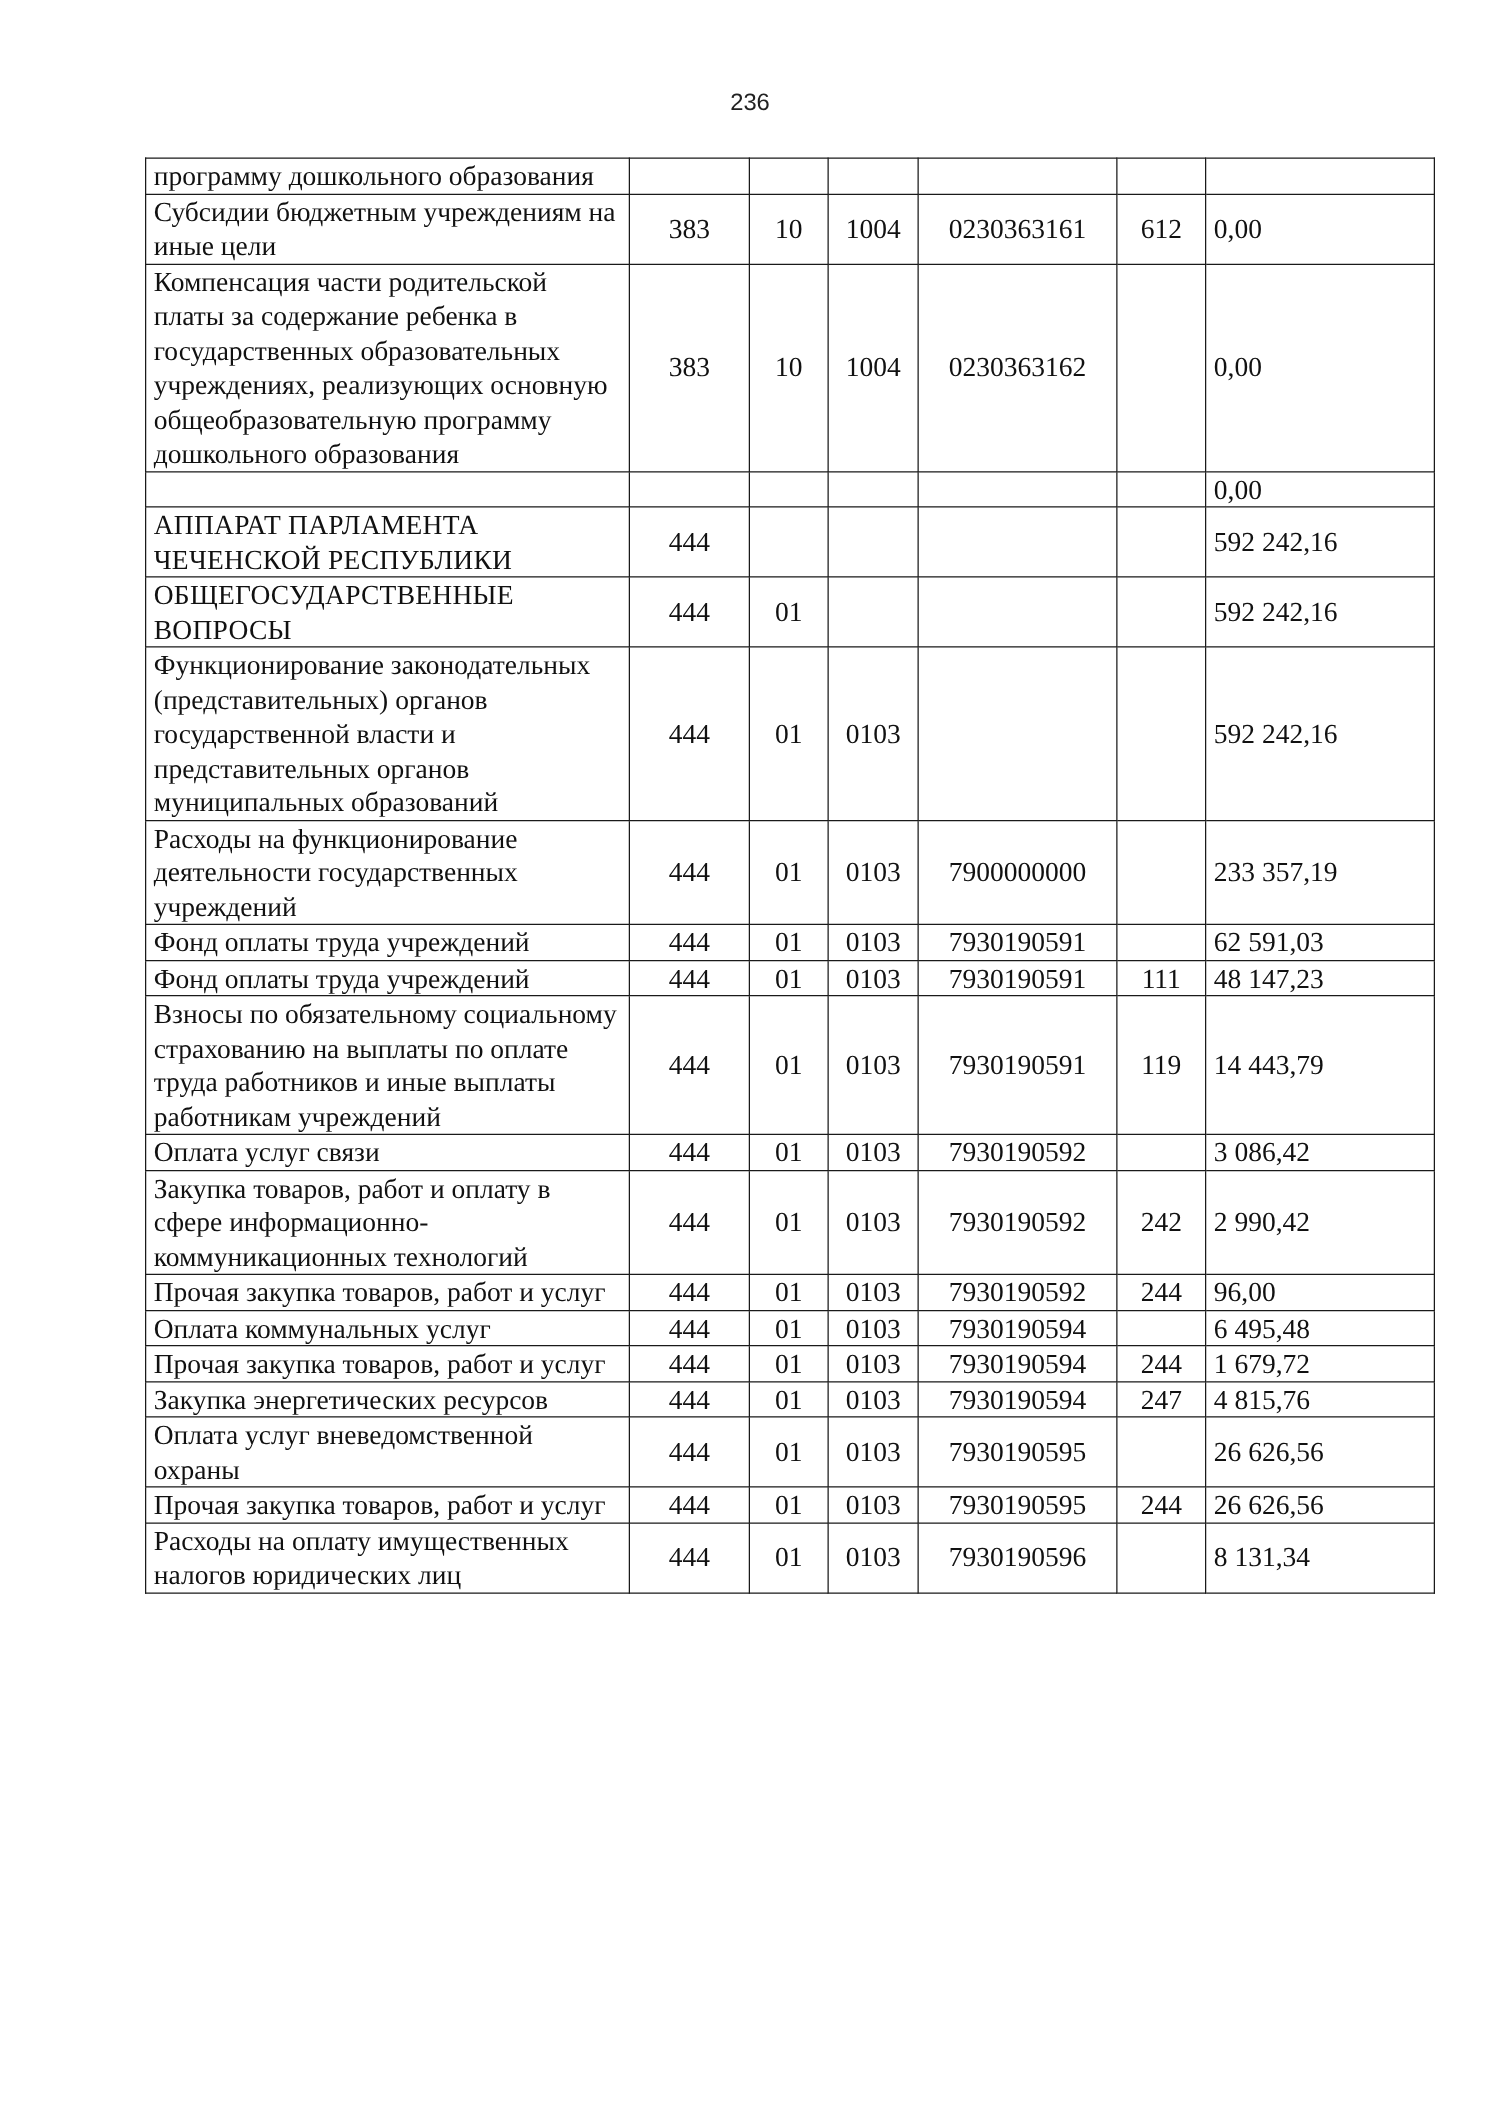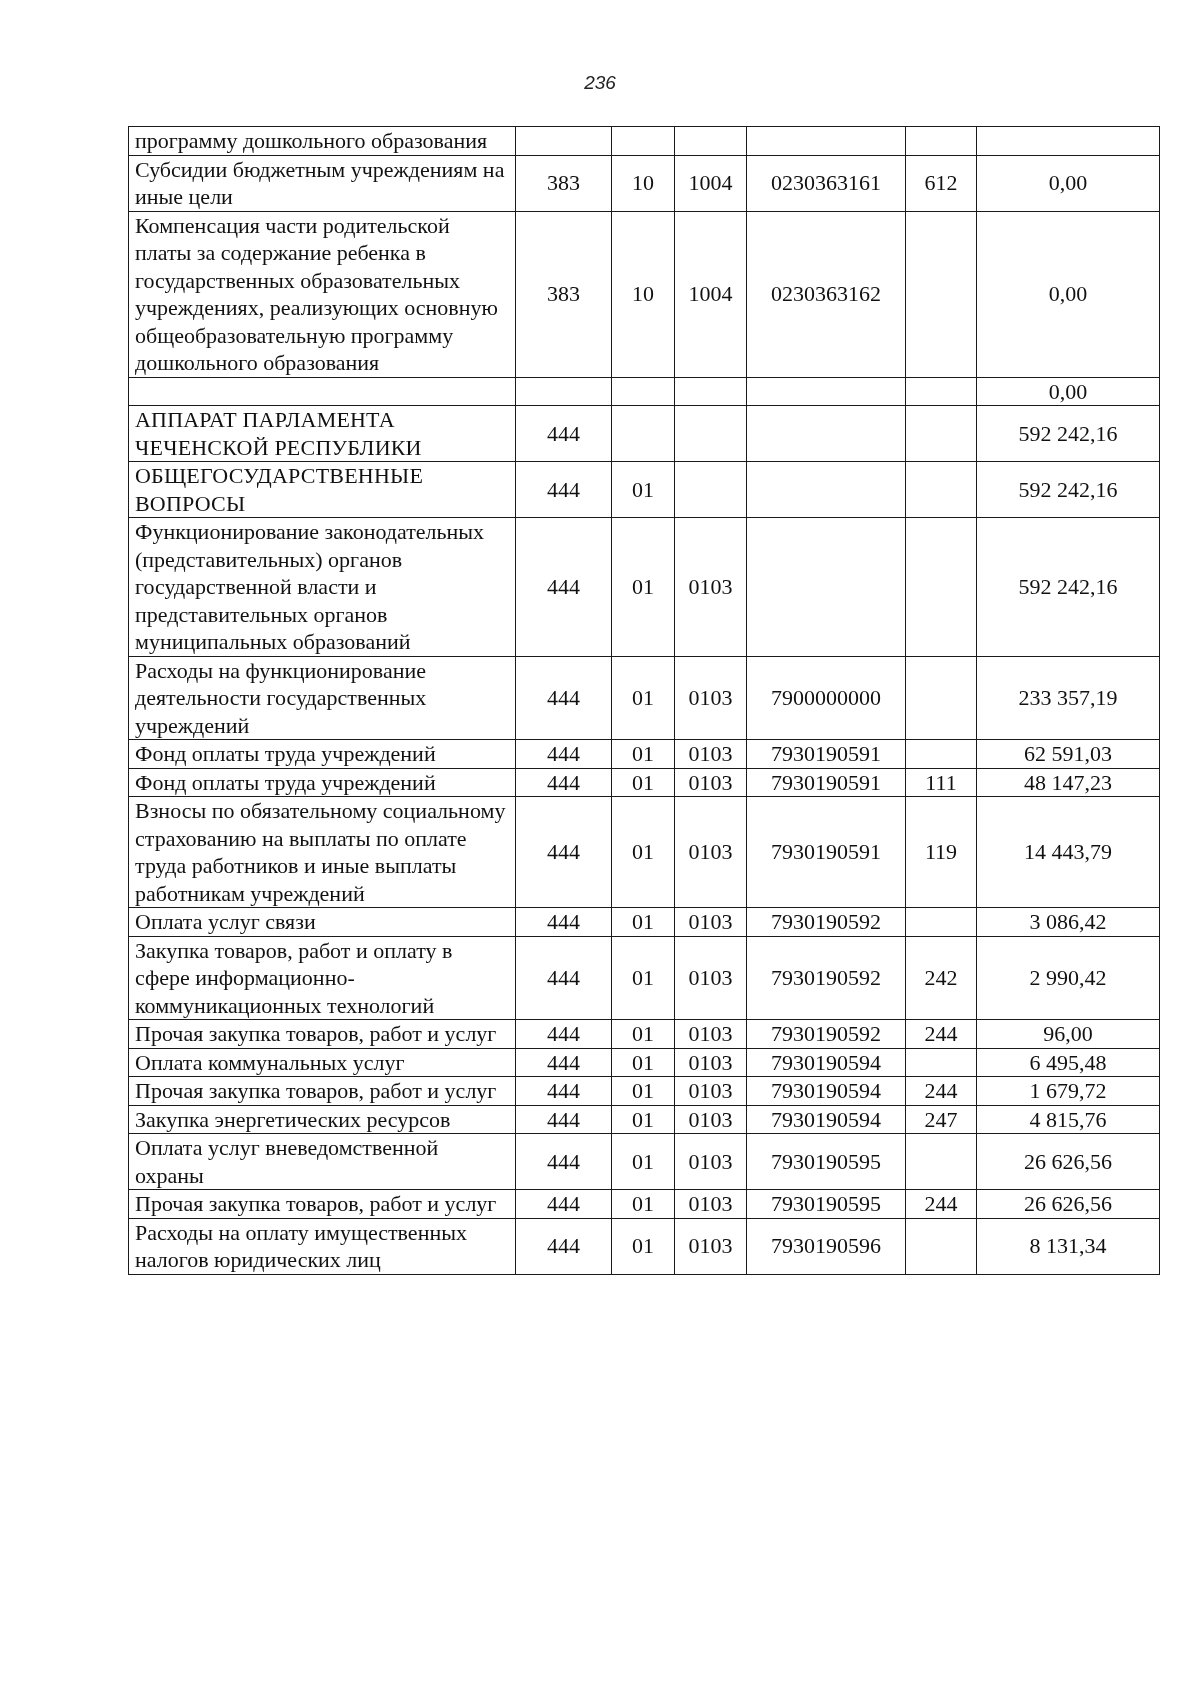--- a/index.html
+++ b/index.html
@@ -1,26 +1,26 @@
 <!DOCTYPE html>
 <html><head>
 <meta charset="utf-8">
 <style>
   html, body { margin:0; padding:0; background:#ffffff; }
   body { width:1200px; height:1697px; position:relative; overflow:hidden;
          font-family:"Liberation Serif", "DejaVu Serif", serif; color:#111; }
   .page-number { position:absolute; top:72px; left:0; width:1200px; text-align:center;
-         font-family:"Liberation Sans", "DejaVu Sans", sans-serif; font-size:19px; color:#222;font-style:italic; }
-  table.budget { position:absolute; left:128px; top:126px; width:1031px;
+         font-family:"Liberation Sans", "DejaVu Sans", sans-serif; font-size:19px; color:#222; }
+  table.budget { position:absolute; left:116px; top:126px; width:1031px;
          border-collapse:collapse; table-layout:fixed; }
   table.budget td { border:1.5px solid #1a1a1a; font-size:22px; line-height:27.5px;
          padding:0 6px; vertical-align:middle; }
   td.name { text-align:left; padding-left:9px; }
   td.code { text-align:center; }
-  td.amount { text-align:center; padding-right:10px; }
+  td.amount { text-align:left; padding-right:10px; }
   td.name.upper { letter-spacing:0.2px; }
   tr.compact td.amount { vertical-align:bottom; }
 </style>
 </head>
 <body>
 
 <div class="page-number">236</div>
 
 <table class="budget">
   <colgroup>

